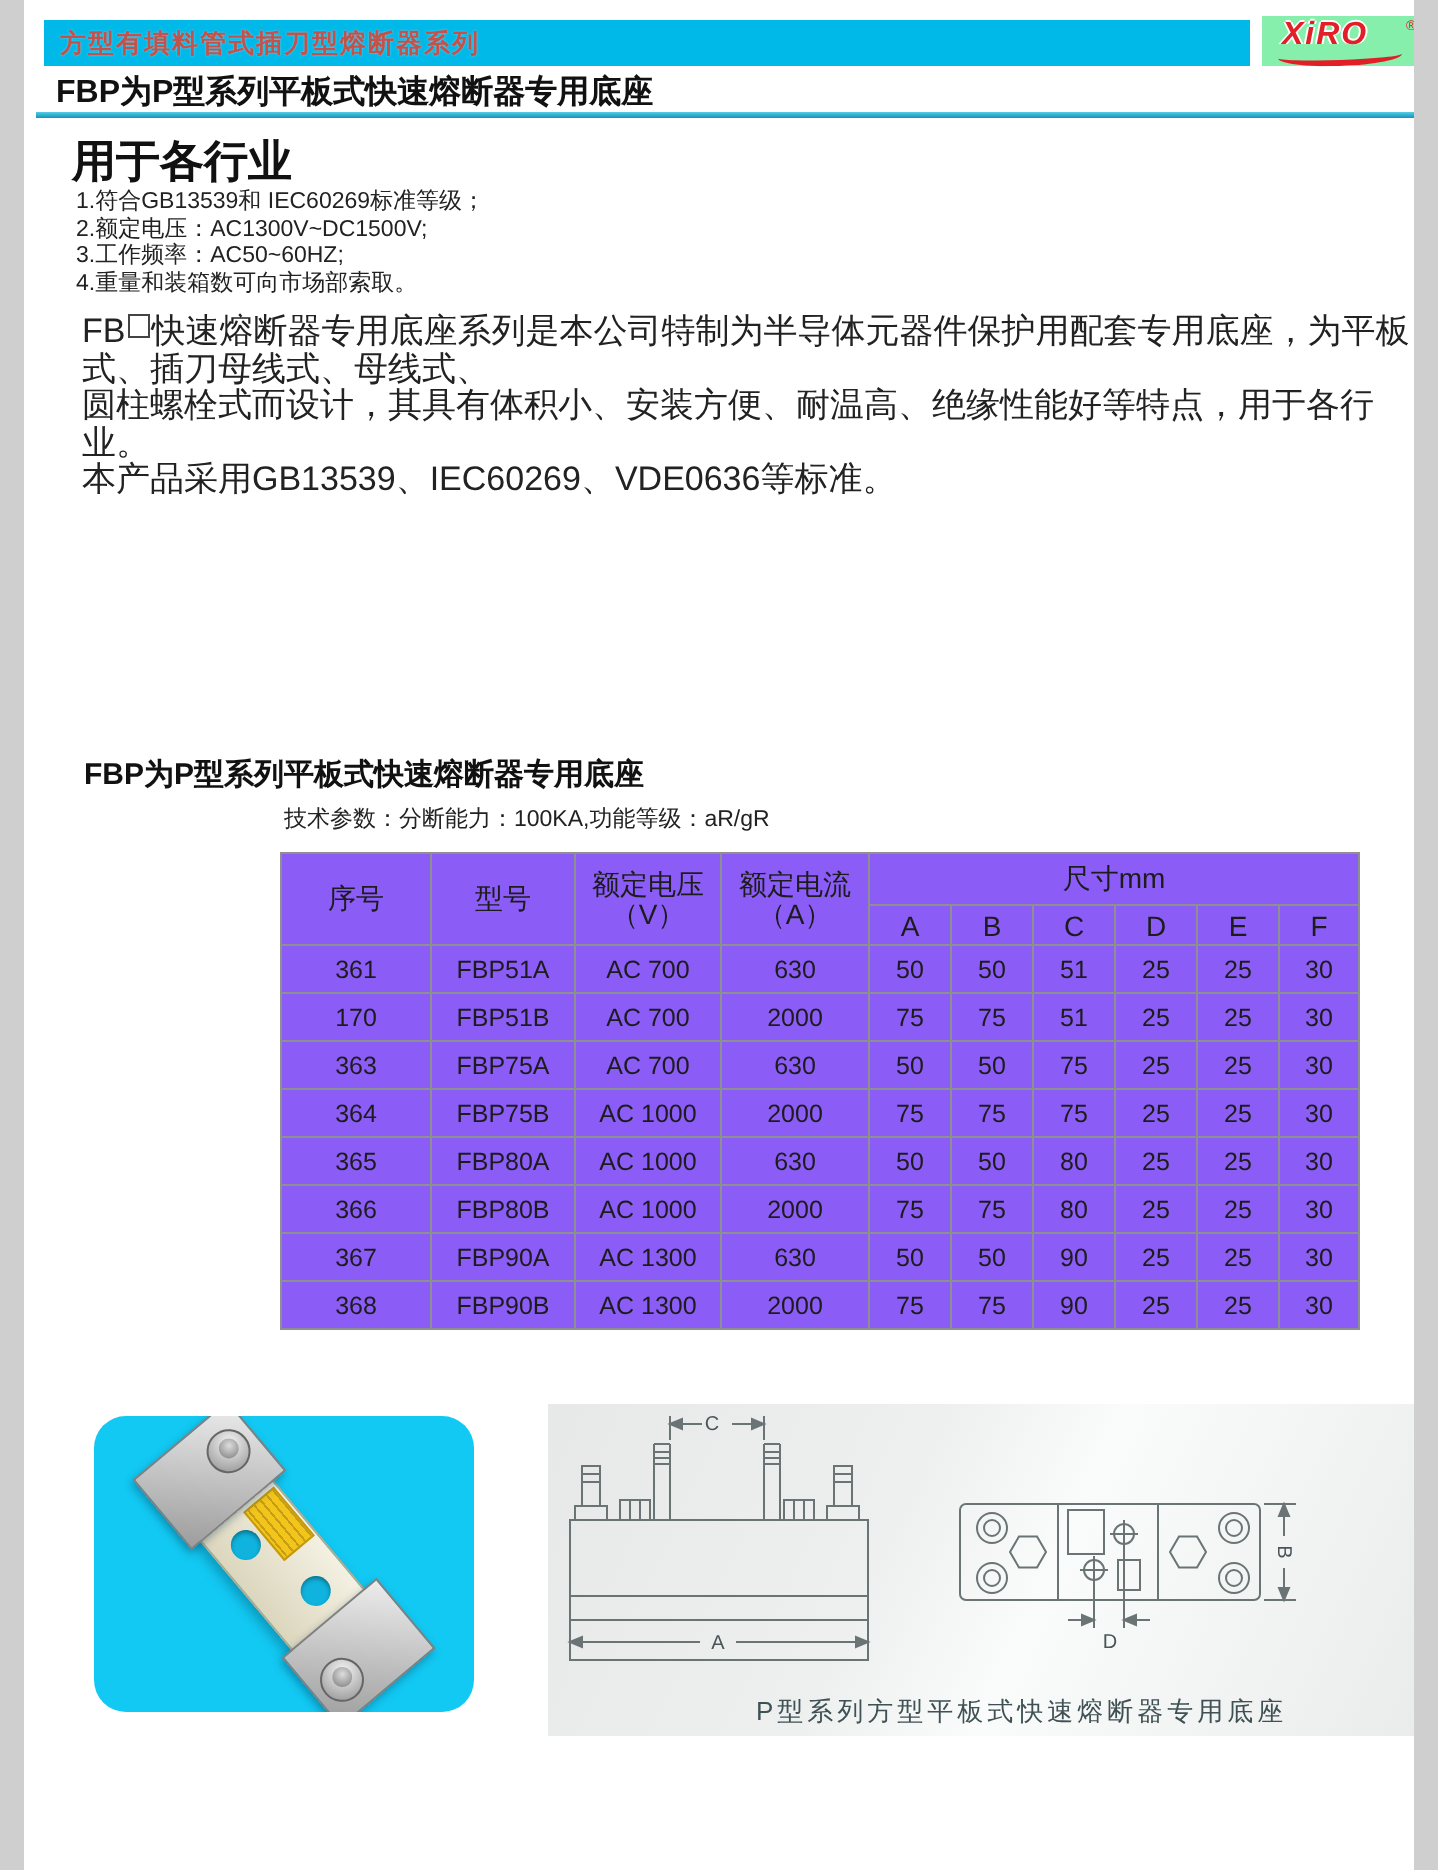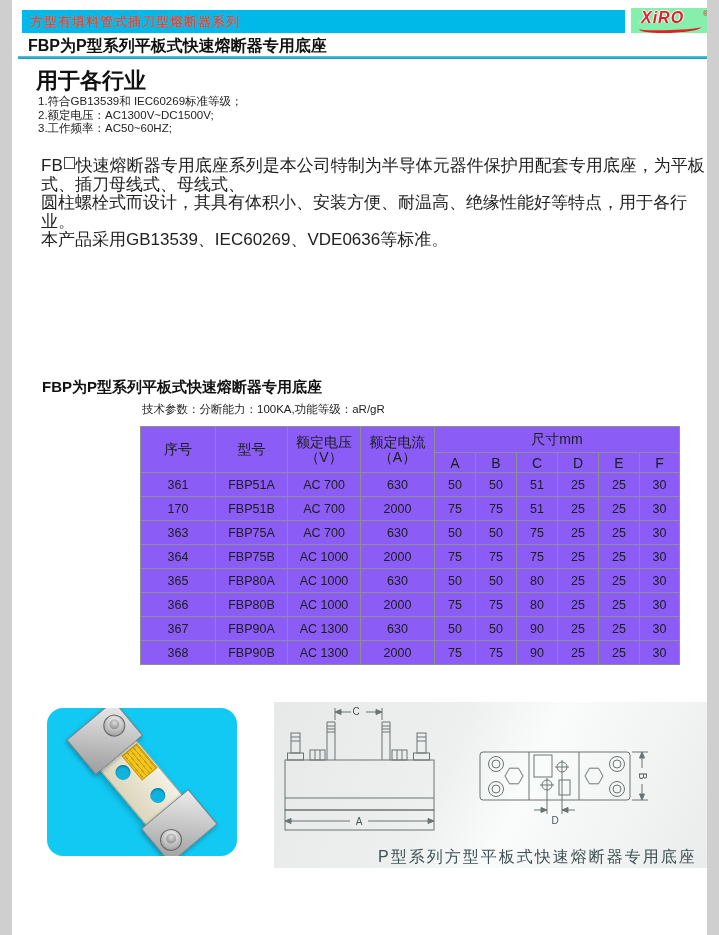--- a/index.html
+++ b/index.html
@@ -87,21 +87,21 @@
     background:radial-gradient(circle at 35% 35%,#f5f5f5,#8a8a8a);border:1px solid #666;}
   .bolt-inner{position:absolute;left:4px;top:4px;width:10px;height:10px;border-radius:50%;
     background:radial-gradient(circle at 40% 40%,#ddd,#777);}
   .bolt-top{left:8px;top:4px;} .bolt-bottom{right:6px;bottom:4px;}
   .drawing-area{
     position:absolute;left:262px;top:702px;width:451px;height:166px;
     background:linear-gradient(115deg,#e7e9e9 0%,#eef0f0 38%,#fafbfb 55%,#e9ebeb 100%);
   }
   .drawing-svg{position:absolute;left:0;top:0;}
   .fig-caption{
-    position:absolute;left:366px;top:847px;font-size:16px;letter-spacing:2px;color:#3f5154;
+    position:absolute;left:366px;top:847px;font-size:13px;letter-spacing:2px;color:#3f5154;
   }
 </style>
 </head>
 <body>
 
 <div class="page">
 
   <div class="banner">
     <span class="banner-text">方型有填料管式插刀型熔断器系列</span>
   </div>
@@ -112,20 +112,21 @@
   </div>
 
   <div class="page-title">FBP为P型系列平板式快速熔断器专用底座</div>
   <div class="title-rule"></div>
 
   <div class="ov-heading">用于各行业</div>
   <div class="ov-list">
     <div>1.符合GB13539和 IEC60269标准等级；</div>
     <div>2.额定电压：AC1300V~DC1500V;</div>
     <div>3.工作频率：AC50~60HZ;</div>
+    <div>4.重量和装箱数可向市场部索取。</div>
   </div>
   <div class="ov-desc">
     <div>
       <span>FB</span><span class="fb-box"></span><span>快速熔断器专用底座系列是本公司特制为半导体元器件保护用配套专用底座，为平板式、插刀母线式、母线式、</span>
     </div>
     <div>圆柱螺栓式而设计，其具有体积小、安装方便、耐温高、绝缘性能好等特点，用于各行业。</div>
     <div>本产品采用GB13539、IEC60269、VDE0636等标准。</div>
   </div>
 
   <div class="sec-heading">FBP为P型系列平板式快速熔断器专用底座</div>

